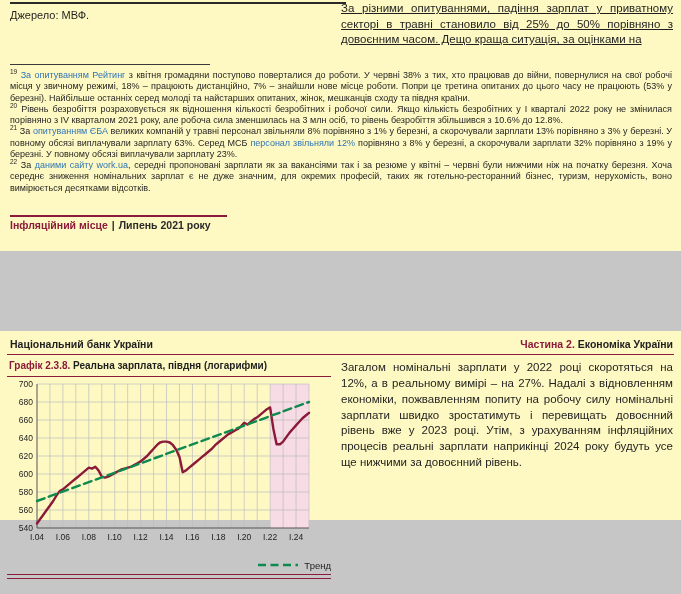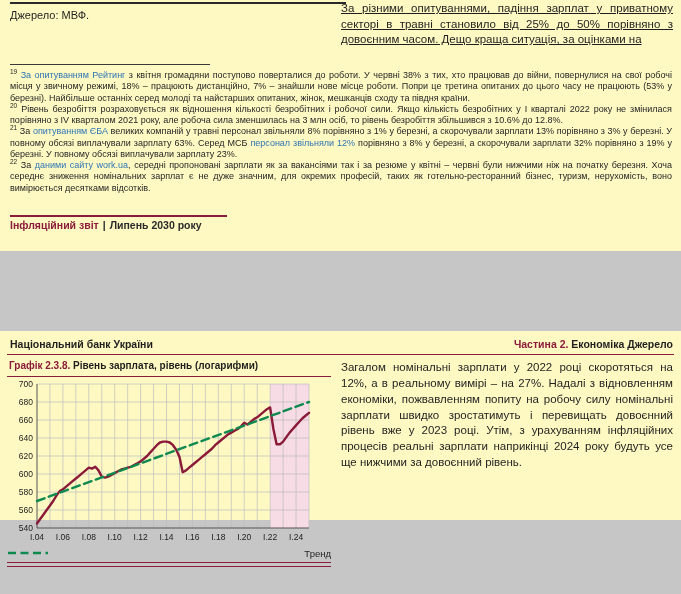--- a/index.html
+++ b/index.html
@@ -34,21 +34,21 @@
   .p2-header-left{float:left;color:#1f1f1f;}
   .p2-header-right{float:right;color:#1f1f1f;}
   .p2-header-right .red{color:#8b1b3a;}
   .p2-hline{position:absolute;top:23px;left:7px;width:667px;border-top:1.5px solid #8b1b3a;}
 
   .chart-col{position:absolute;left:7px;top:29px;width:324px;}
   .chart-title{font-size:10px;font-weight:bold;line-height:1.25;padding-left:2px;}
   .chart-title .red{color:#8b1b3a;}
   .chart-rule{border-top:1px solid #8b1b3a;margin-top:3px;}
   .chart-svg{display:block;margin-top:1px;}
-  .legend-row{display:flex;align-items:center;justify-content:space-between;gap:5px;margin-top:4px;}
+  .legend-row{display:flex;align-items:center;justify-content:flex-end;gap:5px;margin-top:16px;}
   .legend-label{font-size:9.5px;color:#1f1f1f;}
   .src-rule{border-top:1px solid #8b1b3a;margin-top:3px;}
   .chart-source{font-size:9.5px;padding:3px 0 3px 2px;}
 
   .p2-right{position:absolute;left:341px;top:29px;width:332px;font-size:11.5px;line-height:1.38;text-align:justify;}
   .p2-right p{margin:0 0 15px 0;}
 </style>
 </head>
 <body>
 
@@ -60,35 +60,35 @@
   <div class="fn-sep"></div>
   <div class="footnotes">
       <div class="fn"><sup>19</sup> <span class="fnlink">За опитуванням Рейтинг</span><span> з квітня громадяни поступово поверталися до роботи. У червні 38% з тих, хто працював до війни, повернулися на свої робочі місця у звичному режимі, 18% – працюють дистанційно, 7% – знайшли нове місце роботи. Попри це третина опитаних до цього часу не працюють (53% у березні). Найбільше останніх серед молоді та найстарших опитаних, жінок, мешканців сходу та півдня країни.</span></div>
       <div class="fn"><sup>20</sup> <span>Рівень безробіття розраховується як відношення кількості безробітних і робочої сили. Якщо кількість безробітних у І кварталі 2022 року не змінилася порівняно з IV кварталом 2021 року, але робоча сила зменшилась на 3 млн осіб, то рівень безробіття збільшився з 10.6% до 12.8%.</span></div>
       <div class="fn"><sup>21</sup> <span>За </span><span class="fnlink">опитуванням ЄБА</span><span> великих компаній у травні персонал звільняли 8% порівняно з 1% у березні, а скорочували зарплати 13% порівняно з 3% у березні. У повному обсязі виплачували зарплату 63%. Серед МСБ </span><span class="fnlink">персонал звільняли 12%</span><span> порівняно з 8% у березні, а скорочували зарплати 32% порівняно з 19% у березні. У повному обсязі виплачували зарплату 23%.</span></div>
       <div class="fn"><sup>22</sup> <span>За </span><span class="fnlink">даними сайту work.ua</span><span>, середні пропоновані зарплати як за вакансіями так і за резюме у квітні – червні були нижчими ніж на початку березня. Хоча середнє зниження номінальних зарплат є не дуже значним, для окремих професій, таких як готельно-ресторанний бізнес, туризм, нерухомість, воно вимірюється десятками відсотків.</span></div>
     </div>
 
   <div class="footer-line"></div>
   <div class="footer-text">
-    <span class="footer-brand">Інфляційний звіт</span><span class="footer-sep">|</span><span class="footer-period">Липень 2030 року</span>
+    <span class="footer-brand">Інфляційний місце</span><span class="footer-sep">|</span><span class="footer-period">Липень 2021 року</span>
   </div>
   <div class="page-num">29</div>
 </div>
 
 <div class="page" id="page2">
   <div class="p2-header">
     <span class="p2-header-left">Національний банк України</span>
-    <span class="p2-header-right"><span class="red">Частина 2.</span><span> Економіка Джерело</span></span>
+    <span class="p2-header-right"><span class="red">Частина 2.</span><span> Економіка України</span></span>
   </div>
   <div class="p2-hline"></div>
 
   <div class="chart-col">
     <div class="chart-title">
-      <span class="red">Графік 2.3.8.</span><span> Рівень зарплата, рівень (логарифми)</span>
+      <span class="red">Графік 2.3.8.</span><span> Реальна зарплата, півдня (логарифми)</span>
     </div>
     <div class="chart-rule"></div>
     <svg class="chart-svg" width="324" height="166" viewBox="0 0 324 166">
         <rect x="263.1428571428571" y="6" width="38.85714285714289" height="144" fill="#f7dbe5"></rect>
         <line x1="42.95238095238095" y1="6" x2="42.95238095238095" y2="150" stroke="#bdbdbd" stroke-width="0.7"></line>
         <line x1="55.904761904761905" y1="6" x2="55.904761904761905" y2="150" stroke="#bdbdbd" stroke-width="0.7"></line>
         <line x1="68.85714285714286" y1="6" x2="68.85714285714286" y2="150" stroke="#bdbdbd" stroke-width="0.7"></line>
         <line x1="81.80952380952381" y1="6" x2="81.80952380952381" y2="150" stroke="#bdbdbd" stroke-width="0.7"></line>
         <line x1="94.76190476190476" y1="6" x2="94.76190476190476" y2="150" stroke="#bdbdbd" stroke-width="0.7"></line>
         <line x1="107.71428571428571" y1="6" x2="107.71428571428571" y2="150" stroke="#bdbdbd" stroke-width="0.7"></line>

